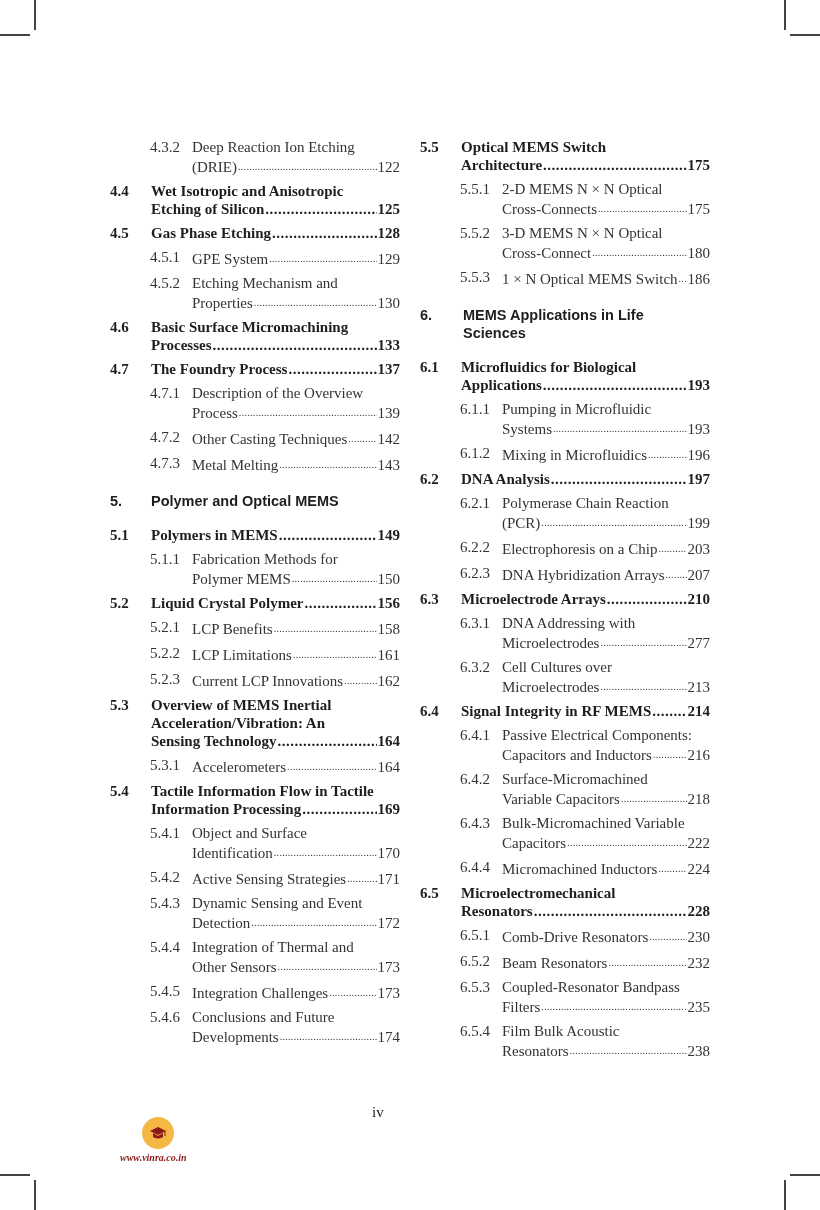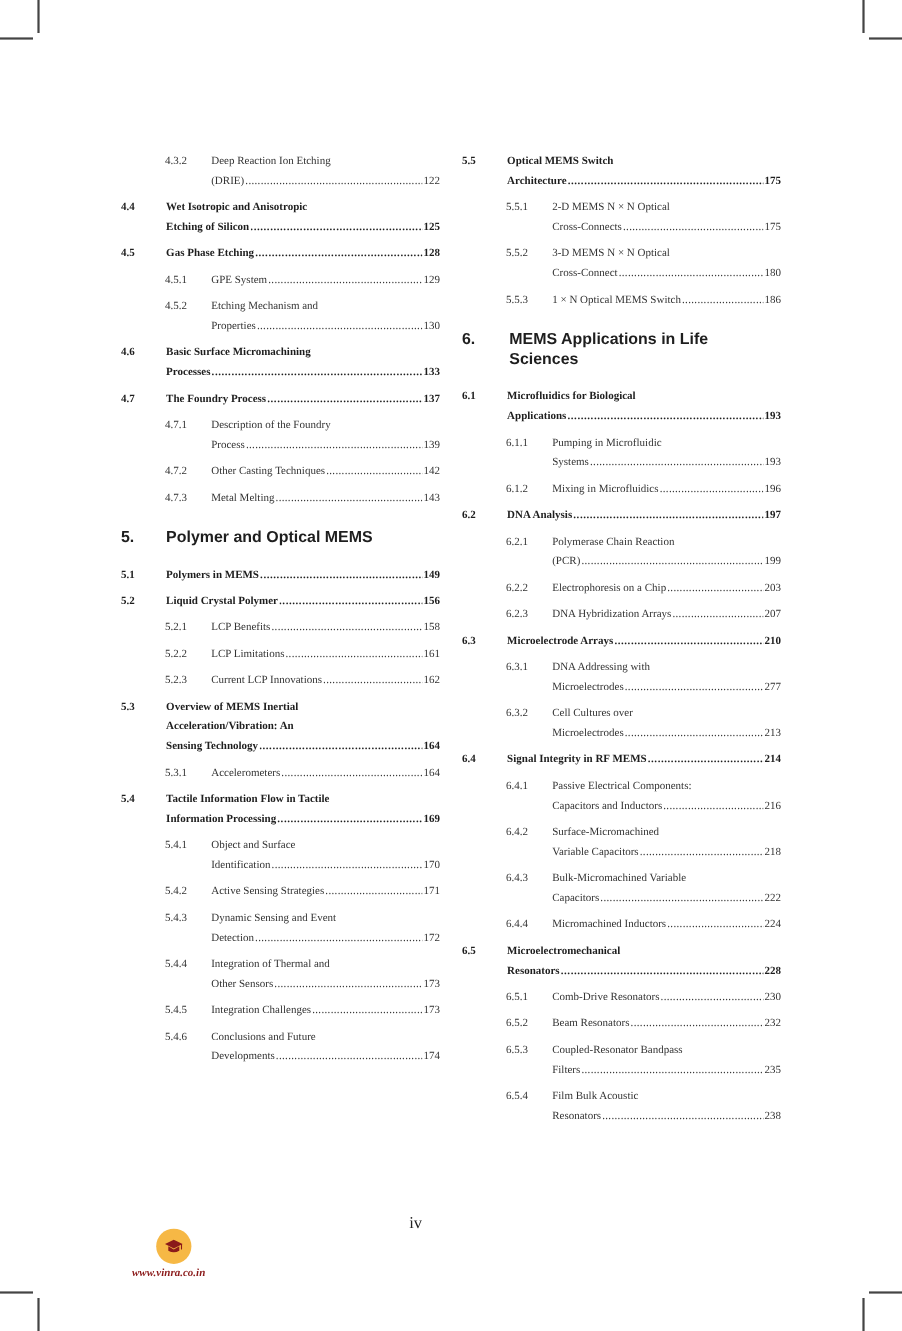--- a/index.html
+++ b/index.html
@@ -2,21 +2,21 @@
 <html><head>
   <meta charset="utf-8">
   <style>
     html, body { margin: 0; padding: 0; background: #ffffff; }
     body { width: 820px; height: 1210px; position: relative; overflow: hidden;
            font-family: "Liberation Serif", "DejaVu Serif", serif; color: #2a2a2a; }
     .crop { position: absolute; background: #444; }
     .col { position: absolute; top: 138px; width: 290px; }
     #col-left { left: 110px; }
     #col-right { left: 420px; }
-    .entry { position: relative; font-size: 10px; line-height: 18px; }
+    .entry { position: relative; font-size: 15px; line-height: 18px; }
     .sec { font-weight: bold; color: #1e1e1e; margin-bottom: 6px; }
     .sub { color: #333; margin-bottom: 6px; }
     .num { position: absolute; top: 0; }
     .sec .num { left: 0; }
     .sub .num { left: 40px; }
     .sec .body { margin-left: 41px; }
     .sub .body { margin-left: 82px; }
     .line { display: block; }
     .last { display: flex; align-items: flex-end; }
     .last .t { white-space: nowrap; }
@@ -113,21 +113,21 @@
         <div class="last">
           <span class="t">The Foundry Process</span>
           <span class="dots"></span>
           <span class="pg">137</span>
         </div>
       </div>
     </div>
     <div class="entry sub">
       <span class="num">4.7.1</span>
       <div class="body">
-        <span class="line">Description of the Foundry</span>
+        <span class="line">Description of the Overview</span>
         <div class="last">
           <span class="t">Process</span>
           <span class="dots"></span>
           <span class="pg">139</span>
         </div>
       </div>
     </div>
     <div class="entry sub">
       <span class="num">4.7.2</span>
       <div class="body">
@@ -152,20 +152,31 @@
       <span class="num">5.</span>
       <div class="body" style="margin-left: 41px;">Polymer and Optical MEMS</div>
     </div>
     <div class="entry sec">
       <span class="num">5.1</span>
       <div class="body">
         <div class="last">
           <span class="t">Polymers in MEMS</span>
           <span class="dots"></span>
           <span class="pg">149</span>
+        </div>
+      </div>
+    </div>
+    <div class="entry sub">
+      <span class="num">5.1.1</span>
+      <div class="body">
+        <span class="line">Fabrication Methods for</span>
+        <div class="last">
+          <span class="t">Polymer MEMS</span>
+          <span class="dots"></span>
+          <span class="pg">150</span>
         </div>
       </div>
     </div>
     <div class="entry sec">
       <span class="num">5.2</span>
       <div class="body">
         <div class="last">
           <span class="t">Liquid Crystal Polymer</span>
           <span class="dots"></span>
           <span class="pg">156</span>

